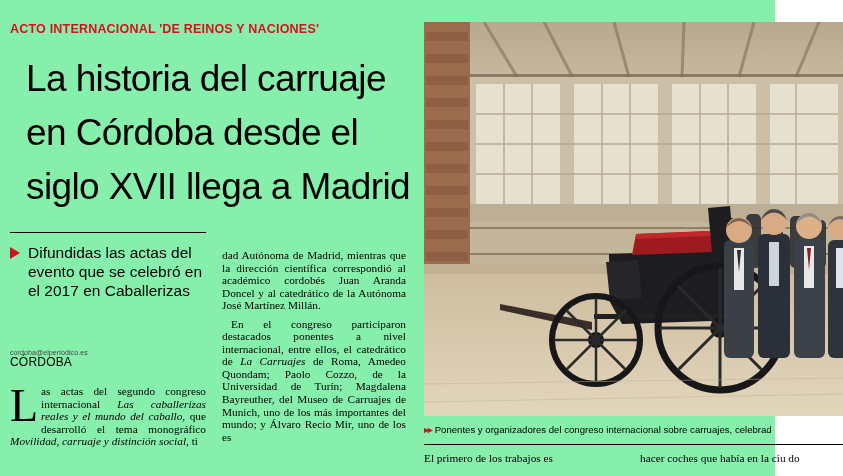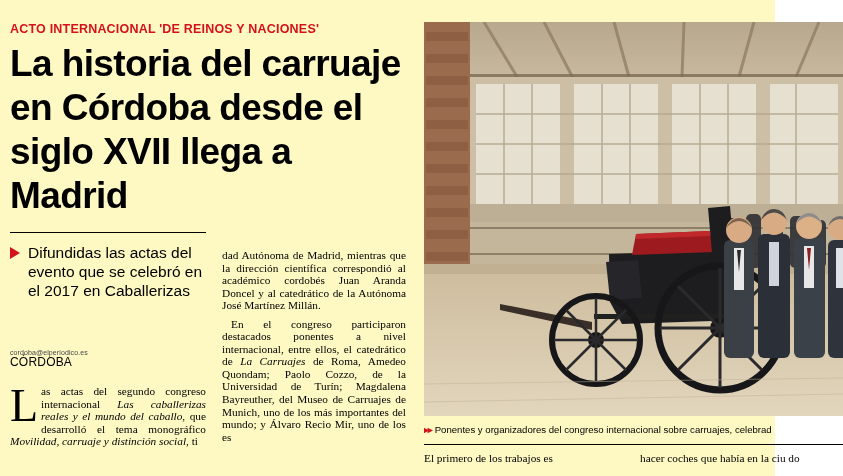--- a/index.html
+++ b/index.html
@@ -10,46 +10,46 @@
     width: 843px;
     height: 476px;
     background: #ffffff;
     font-family: "Liberation Serif", serif;
     overflow: hidden;
   }
   .page {
     position: relative;
     width: 775px;
     height: 476px;
-    background: #fef9c3;
+    background: #86efac;
   }
 
   
   .left-col {
     position: absolute;
     left: 10px;
     top: 22px;
     width: 400px;
   }
   .kicker {
     color: #d4121a;
     font-family: "Liberation Sans", sans-serif;
     font-weight: bold;
     font-size: 12.5px;
     letter-spacing: 0.2px;
     line-height: 14px;
     margin: 0 0 6px 0;
   }
   .headline {
     font-family: "Liberation Sans", sans-serif;
-    font-weight: bold;
+    font-weight: normal;
     font-size: 37px;
-    line-height: 44px;
+    line-height: 54px;
     color: #000000;
-    margin: 0;
+    margin: 16px;
     letter-spacing: -0.6px;
     width: 400px;
   }
 
   .rule-thin {
     position: absolute;
     left: 10px;
     top: 232px;
     width: 196px;
     height: 1px;

